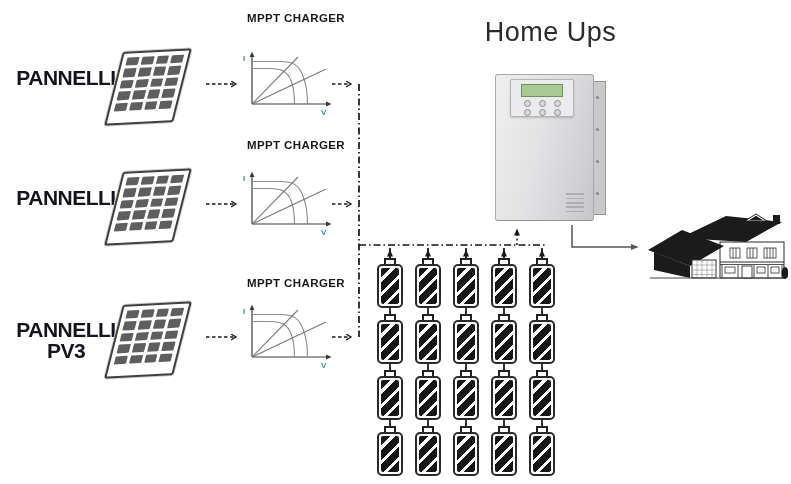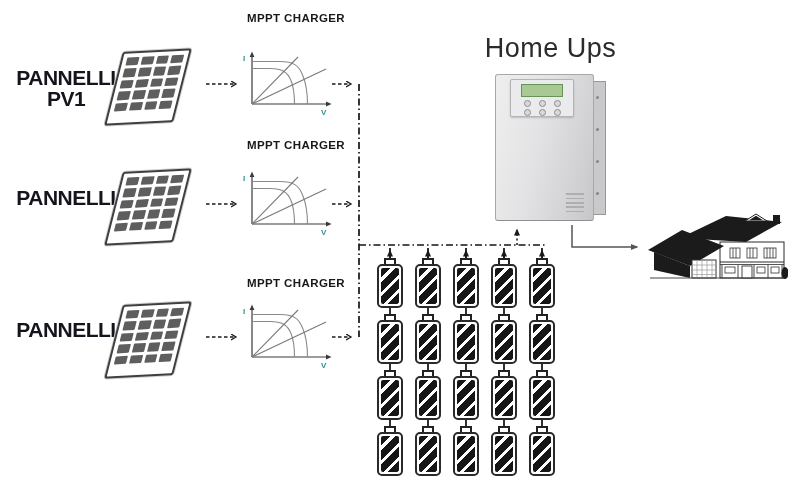--- a/index.html
+++ b/index.html
@@ -104,21 +104,20 @@
         <line x1="466" y1="261" x2="466" y2="251" stroke="#1a1a1a" stroke-width="1.5" marker-end="url(#m-solid)"></line>
         <line x1="504" y1="248" x2="504" y2="473" stroke="#1a1a1a" stroke-width="1.8"></line>
         <line x1="504" y1="261" x2="504" y2="251" stroke="#1a1a1a" stroke-width="1.5" marker-end="url(#m-solid)"></line>
         <line x1="542" y1="248" x2="542" y2="473" stroke="#1a1a1a" stroke-width="1.8"></line>
         <line x1="542" y1="261" x2="542" y2="251" stroke="#1a1a1a" stroke-width="1.5" marker-end="url(#m-solid)"></line>
       </g>
   </svg>
 
   <div class="pv-label" style="top:67px">
     <span>PANNELLI</span>
-    <span>PV1</span>
   </div>
   <div class="panel" style="top:50px">
     <div class="panel-grid">
         <div class="cell"></div>
         <div class="cell"></div>
         <div class="cell"></div>
         <div class="cell"></div>
         <div class="cell"></div>
         <div class="cell"></div>
         <div class="cell"></div>
@@ -187,20 +186,21 @@
     <path d="M10,13.5 H38 C51,13.5 57,17 61,28 C64.2,36 65.5,45 65.5,56" fill="none" stroke="#8a8a8a" stroke-width="1.1"></path>
     <path d="M10,20.5 H28 C40,20.5 45.5,24 49,32.5 C51.5,38.5 52.5,47 52.5,56" fill="none" stroke="#8a8a8a" stroke-width="1.1"></path>
     <line x1="10" y1="56" x2="56" y2="9" stroke="#7a7a7a" stroke-width="1.1"></line>
     <line x1="10" y1="56" x2="84" y2="21" stroke="#7a7a7a" stroke-width="1.1"></line>
     <text x="1" y="13" font-size="8" font-weight="bold" fill="#2e8f8f">I</text>
     <text x="79" y="66.5" font-size="8" font-weight="bold" fill="#2e8f8f">V</text>
   </svg>
 
   <div class="pv-label" style="top:319px">
     <span>PANNELLI</span>
+    <span>PV3</span>
   </div>
   <div class="panel" style="top:303px">
     <div class="panel-grid">
         <div class="cell"></div>
         <div class="cell"></div>
         <div class="cell"></div>
         <div class="cell"></div>
         <div class="cell"></div>
         <div class="cell"></div>
         <div class="cell"></div>
@@ -226,21 +226,21 @@
     <line x1="10" y1="56" x2="87" y2="56" stroke="#3a3a3a" stroke-width="1.2"></line>
     <polygon points="84,53.6 89.5,56 84,58.4" fill="#3a3a3a"></polygon>
     <path d="M10,13.5 H38 C51,13.5 57,17 61,28 C64.2,36 65.5,45 65.5,56" fill="none" stroke="#8a8a8a" stroke-width="1.1"></path>
     <path d="M10,20.5 H28 C40,20.5 45.5,24 49,32.5 C51.5,38.5 52.5,47 52.5,56" fill="none" stroke="#8a8a8a" stroke-width="1.1"></path>
     <line x1="10" y1="56" x2="56" y2="9" stroke="#7a7a7a" stroke-width="1.1"></line>
     <line x1="10" y1="56" x2="84" y2="21" stroke="#7a7a7a" stroke-width="1.1"></line>
     <text x="1" y="13" font-size="8" font-weight="bold" fill="#2e8f8f">I</text>
     <text x="79" y="66.5" font-size="8" font-weight="bold" fill="#2e8f8f">V</text>
   </svg>
 
-  <div class="caption" style="left:468px;top:33px;width:165px">Home Ups</div>
+  <div class="caption" style="left:468px;top:17px;width:165px">Home Ups</div>
   <div class="ups">
     <div class="ups-bracket">
       <div class="ups-hole"></div>
     </div>
     <div class="ups-body">
       <div class="ups-cpanel">
         <div class="ups-lcd"></div>
         <div class="ups-btns">
           <i></i>
             <i></i>

